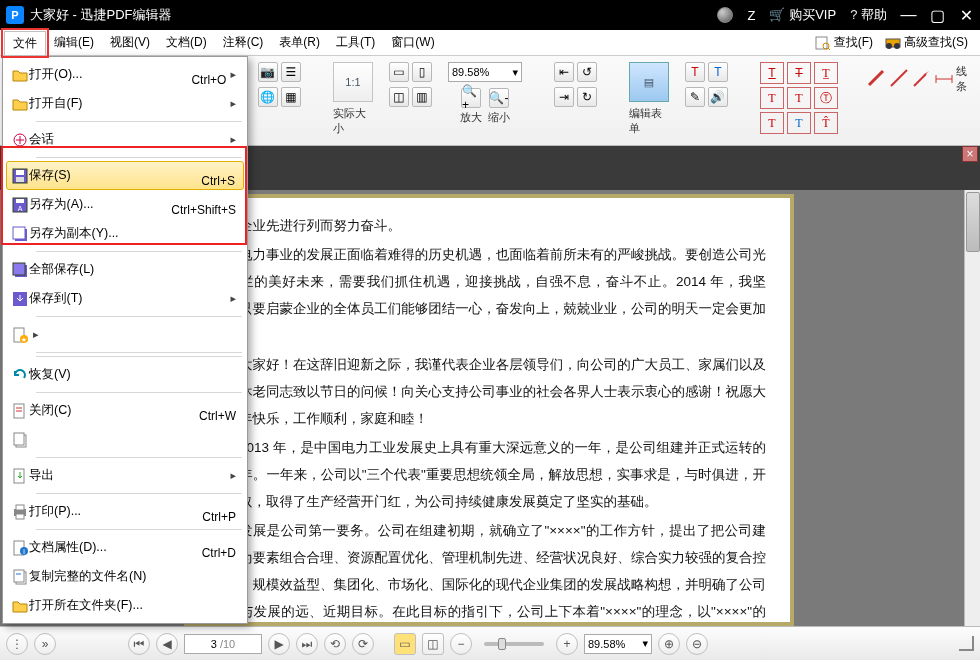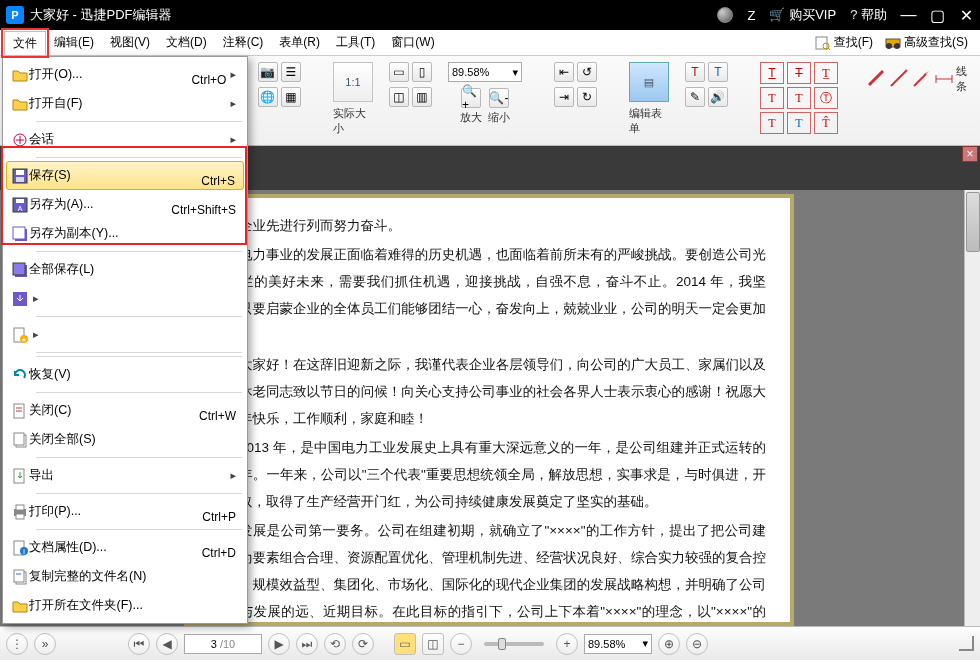--- a/index.html
+++ b/index.html
@@ -382,20 +382,21 @@
       </div>
     <div class="lab">全部保存(L)</div>
   </div>
   <div class="ditem">
     <div class="ic">
         <svg width="18" height="18">
           <rect x="2" y="2" width="14" height="14" fill="#6a5acd"></rect>
           <path d="M9 5v6m-3-3l3 3 3-3" stroke="#fff" fill="none"></path>
         </svg>
       </div>
+    <div class="lab">保存到(T)</div>
       <div class="arr">▸</div>
   </div>
   <div class="dsep"></div>
   <div class="ditem">
     <div class="ic">
         <svg width="18" height="18">
           <rect x="3" y="2" width="10" height="14" fill="#fff" stroke="#888"></rect>
           <circle cx="13" cy="13" r="4" fill="#ffaa00"></circle>
           <text x="13" y="16" font-size="7" text-anchor="middle" fill="#fff">★</text>
         </svg>
@@ -425,21 +426,20 @@
     <div class="lab">关闭(C)</div>
       <div class="sc">Ctrl+W</div>
   </div>
   <div class="ditem">
     <div class="ic">
         <svg width="18" height="18">
           <rect x="5" y="4" width="10" height="12" fill="#fff" stroke="#888"></rect>
           <rect x="3" y="2" width="10" height="12" fill="#fff" stroke="#888"></rect>
         </svg>
       </div>
-    <div class="lab">关闭全部(S)</div>
   </div>
   <div class="dsep"></div>
   <div class="ditem">
     <div class="ic">
         <svg width="18" height="18">
           <rect x="3" y="2" width="10" height="14" fill="#fff" stroke="#888"></rect>
           <path d="M9 5v6m-2-2l2 2 2-2" stroke="#2a2" fill="none"></path>
         </svg>
       </div>
     <div class="lab">导出</div>

